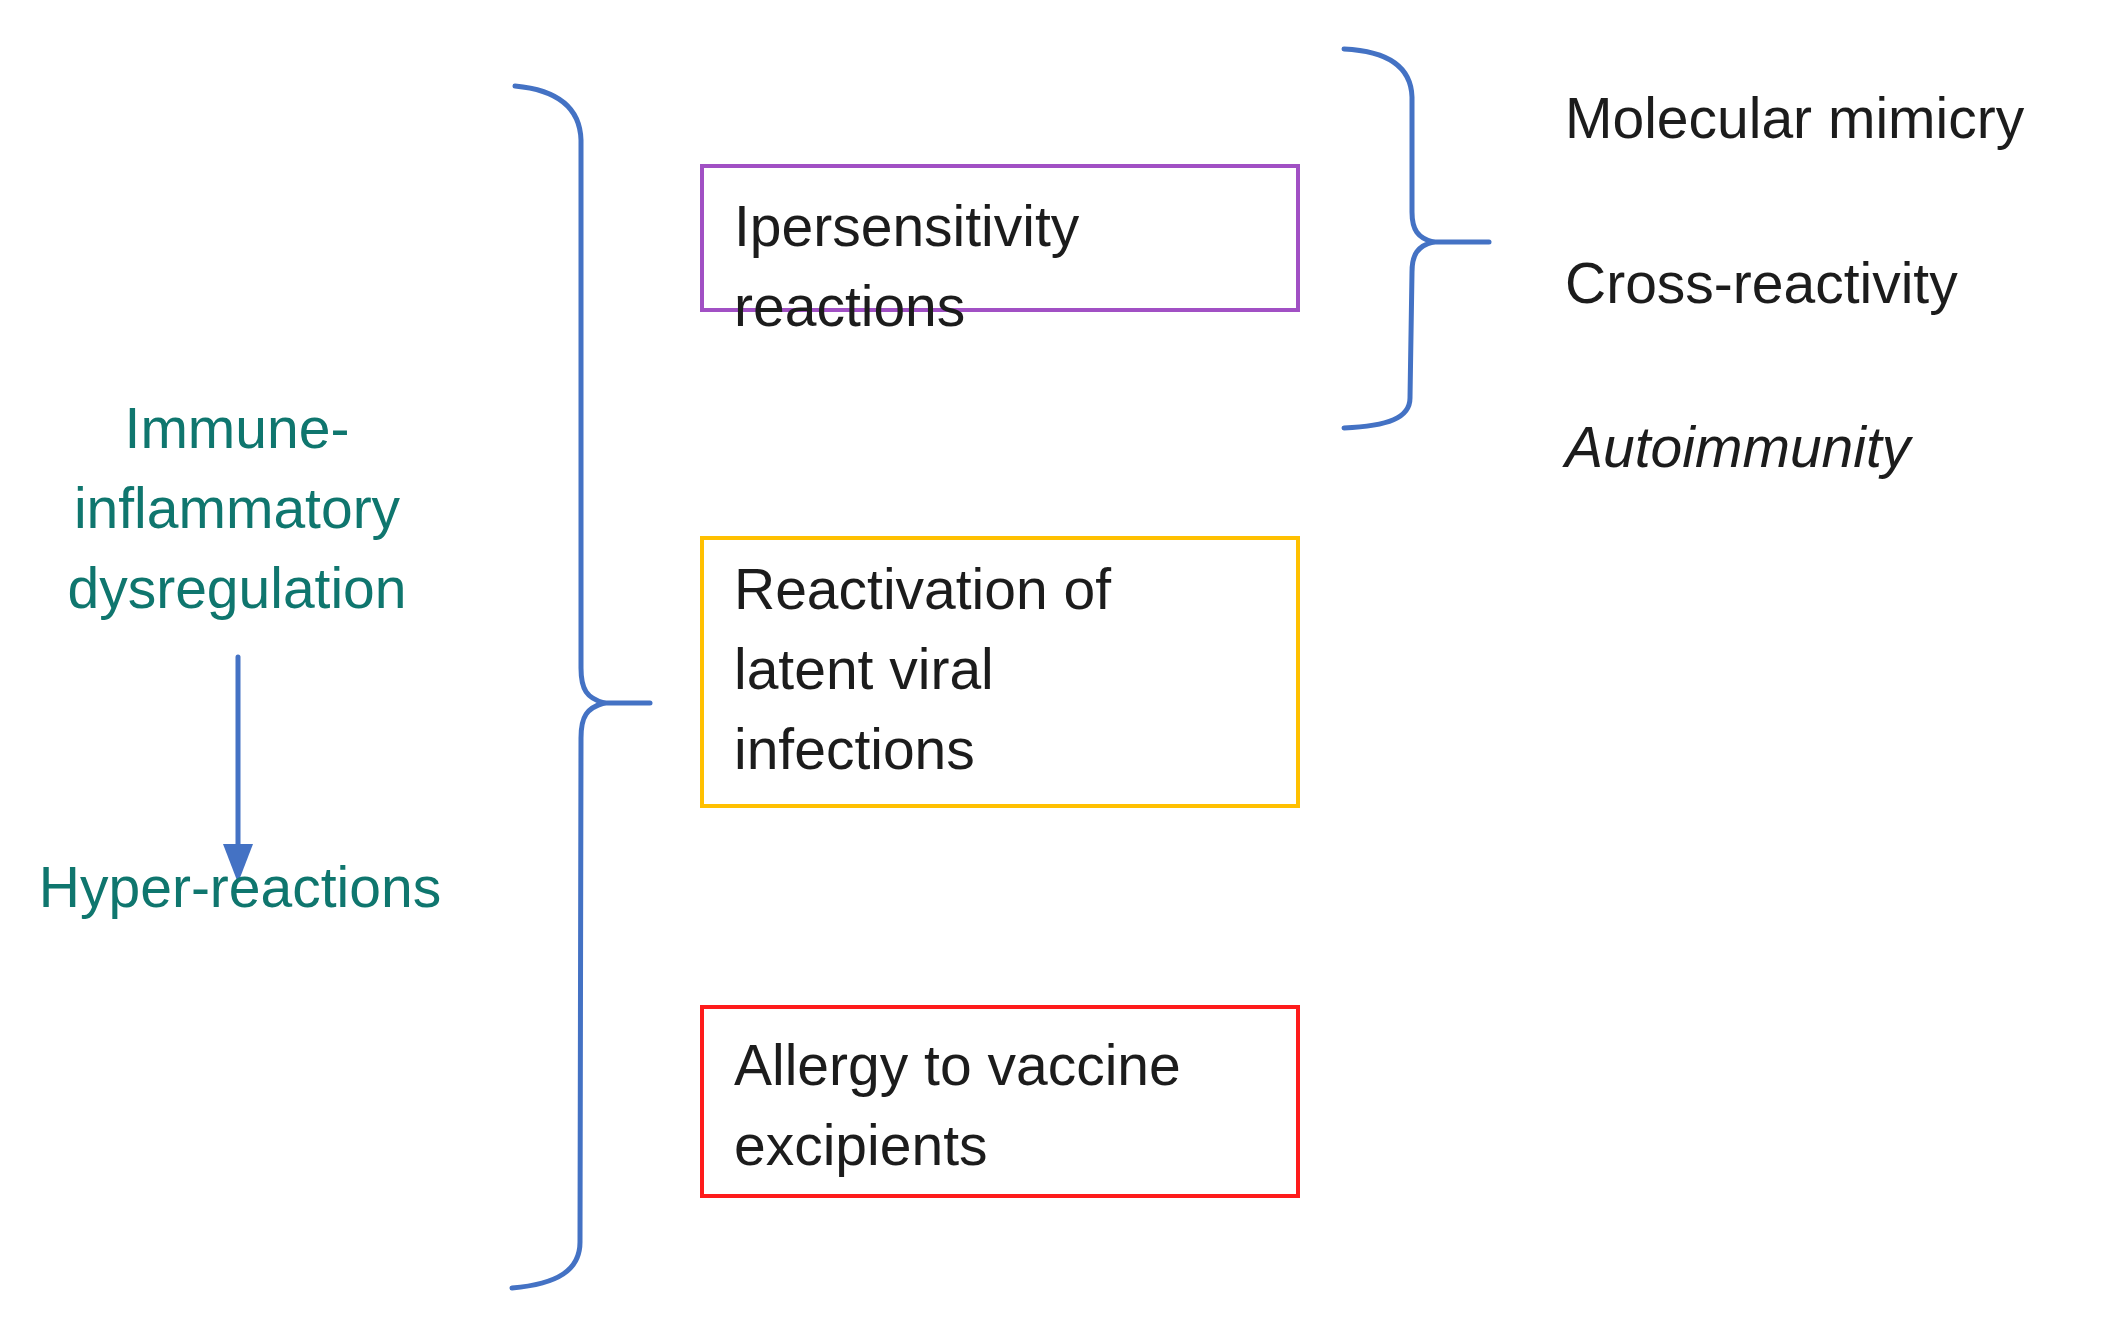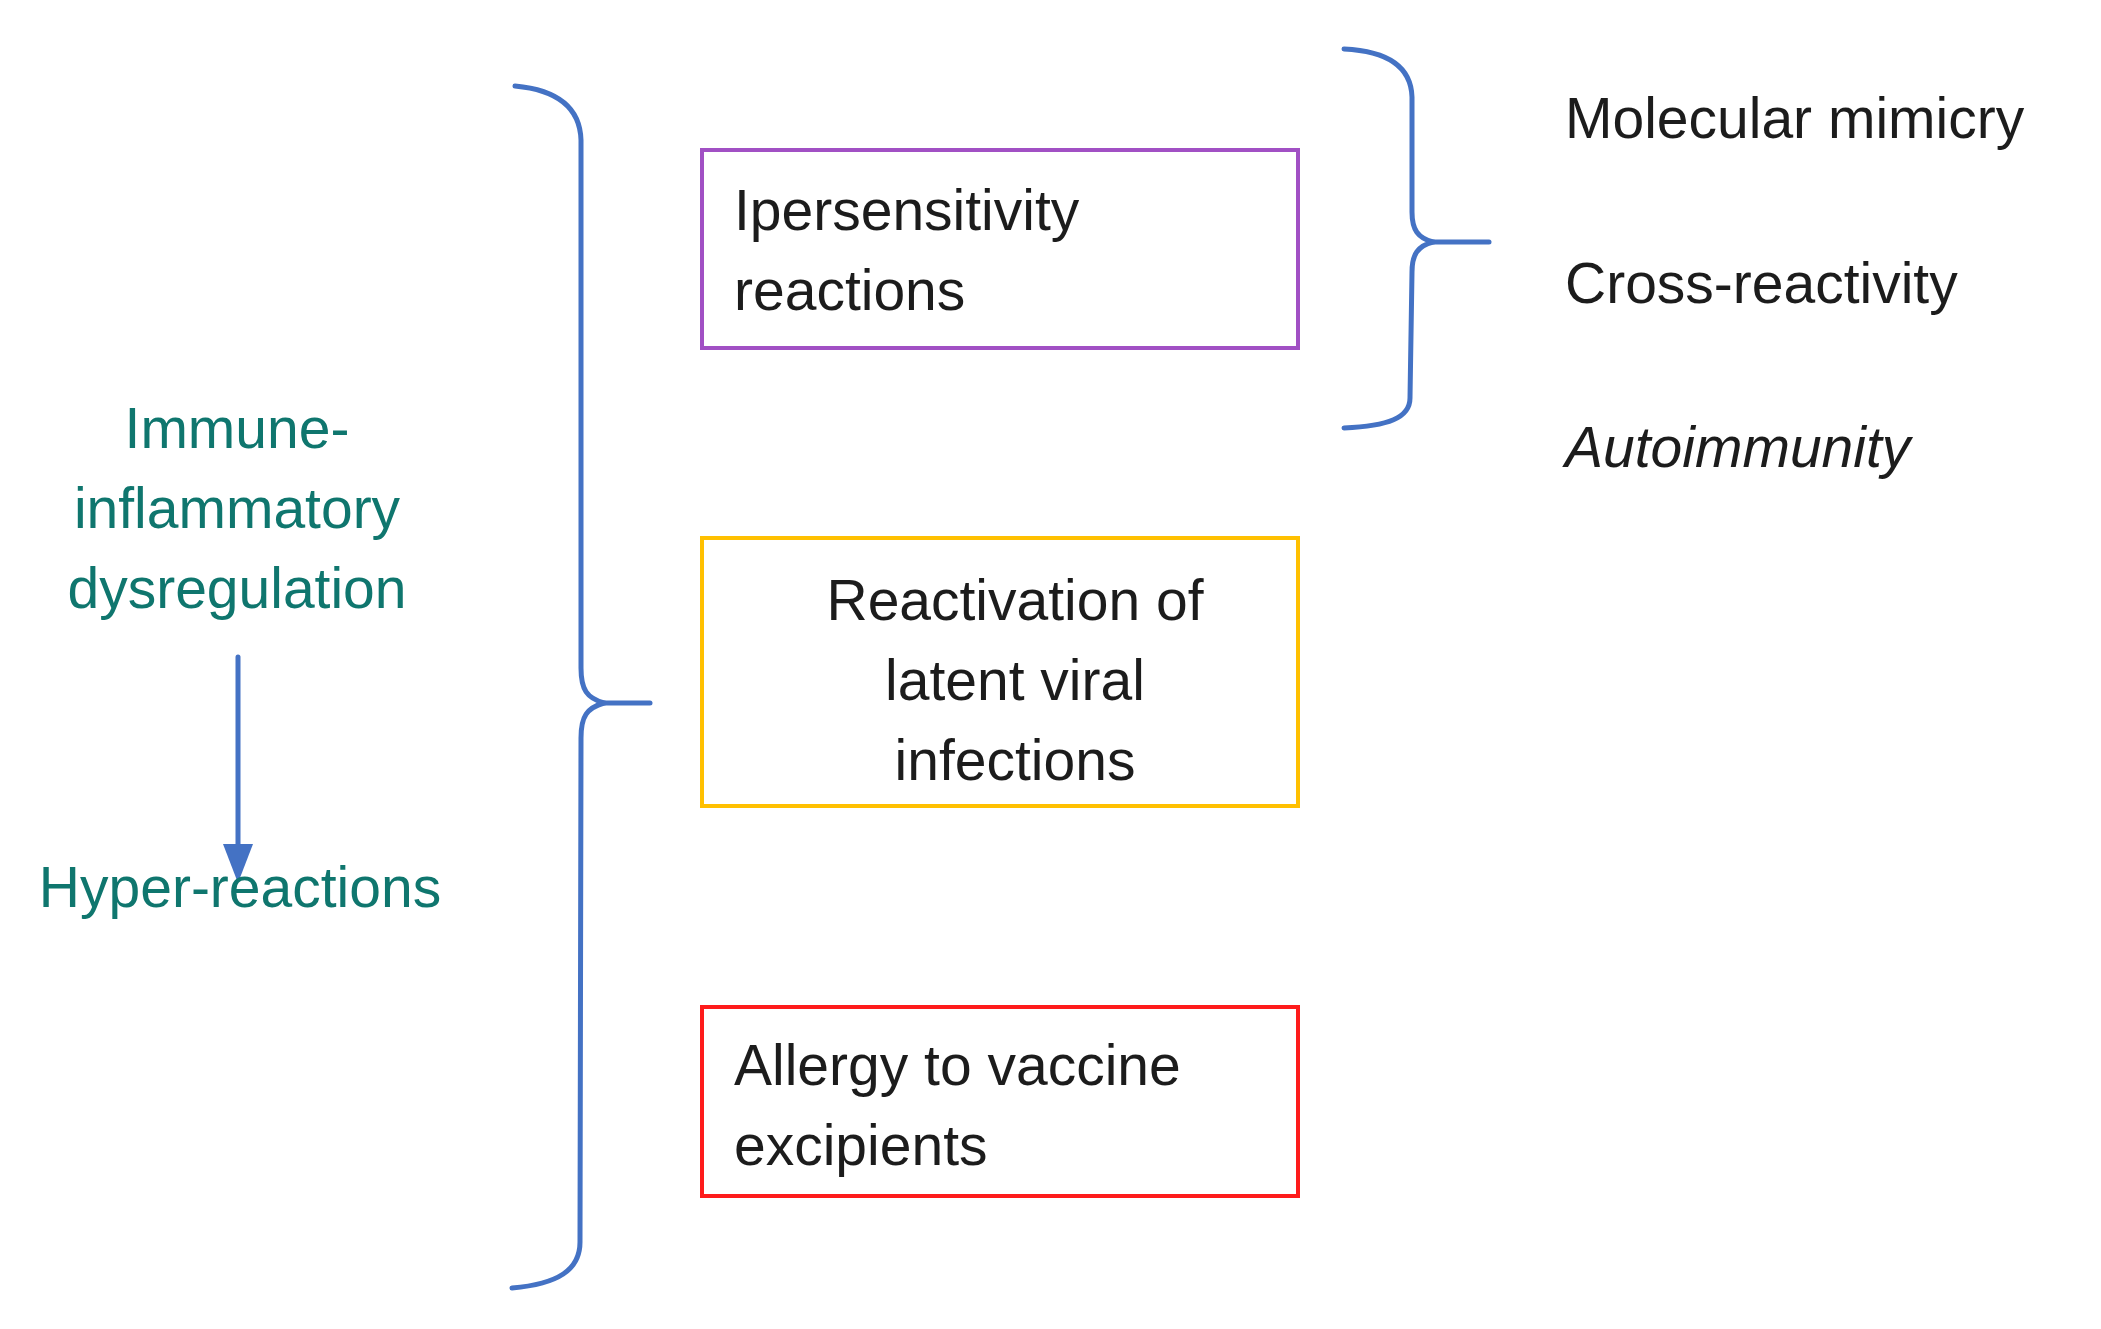--- a/index.html
+++ b/index.html
@@ -32,24 +32,24 @@
     box-sizing: border-box;
     background: #ffffff;
   }
   .mech-box .label {
     font-size: 57px;
     line-height: 80px;
     white-space: pre-line;
     padding-left: 30px;
     color: #1c1c1c;
   }
-  #box-hypersensitivity { top: 148px; height: 202px; }
+  #box-hypersensitivity { top: 164px; height: 148px; }
   #box-hypersensitivity .label { padding-top: 18px; }
   #box-reactivation { top: 536px; height: 272px; }
-  #box-reactivation .label { padding-top: 20px; text-align: center; }
+  #box-reactivation .label { padding-top: 9px; }
   #box-allergy { top: 1005px; height: 193px; }
   #box-allergy .label { padding-top: 16px; }
 
   #cause-text  { left: 17px;  top: 388px; width: 440px; }
   #effect-text { left: 0px;   top: 836px; width: 480px; margin-top: 11px; }
 
   .outcome { position: absolute; left: 1565px; font-size: 57px; line-height: 80px; margin-top: 44px; }
   #outcome-0 { top: 34px; }
   #outcome-1 { top: 199px; }
   #outcome-2 { top: 363px; font-style: italic; }

